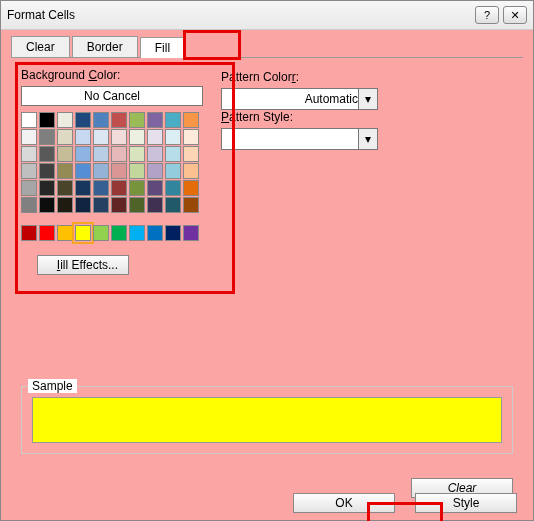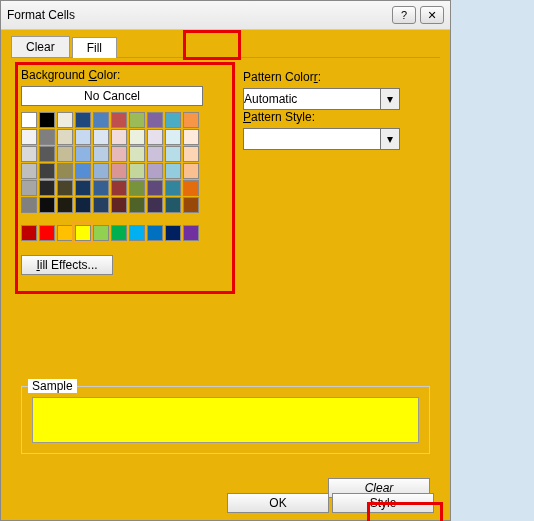--- a/index.html
+++ b/index.html
@@ -5,23 +5,23 @@
 body {
   margin: 0;
   font-family: "Segoe UI", Tahoma, sans-serif;
   font-size: 12px;
   background: #d4e4f0;
   width: 534px;
   height: 521px;
   overflow: hidden;
 }
 .window {
-  width: 451px;
+  width: 534px;
   height: 521px;
-  background: #eab308;
+  background: #fca5a5;
   border: 1px solid #888;
   box-sizing: border-box;
 }
 .titlebar {
   height: 28px;
   background: linear-gradient(#f7f7f7, #e8e8e8);
   border-bottom: 1px solid #ccc;
   display: flex;
   align-items: center;
   padding: 0 6px;
@@ -71,21 +71,21 @@
 }
 .hl-red {
   position: absolute;
   border: 3px solid #e60000;
   pointer-events: none;
   z-index: 10;
   box-sizing: border-box;
 }
 .cols {
   display: flex;
-  gap: 40px;
+  gap: 18px;
 }
 .label {
   margin-bottom: 4px;
 }
 .underline {
   text-decoration: underline;
 }
 .nocolor {
   border: 1px solid #777;
   width: 180px;
@@ -118,33 +118,34 @@
   display: flex;
   gap: 12px;
 }
 .stdbtn {
   border: 1px solid #888;
   background: linear-gradient(#fdfdfd, #e4e4e4);
   padding: 2px 10px;
   font-size: 12px;
   cursor: pointer;
   min-width: 70px;
-  text-align: center;
+  text-align: right;
+  margin-left: 16px;
 }
 .combobox {
   width: 155px;
   height: 20px;
   border: 1px solid #777;
   display: flex;
   align-items: center;
   background: #fff;
 }
 .combobox .cbtext {
   flex: 1;
-  text-align: left;
+  text-align: right;
 }
 .combobox .cbarrow {
   width: 18px;
   height: 100%;
   border-left: 1px solid #777;
   display: flex;
   align-items: center;
   justify-content: center;
   background: #eee;
 }
@@ -174,21 +175,21 @@
   position: absolute;
   right: 20px;
   top: 448px;
   font-style: italic;
 }
 .bottom-row {
   position: absolute;
   right: 16px;
   bottom: 8px;
   display: flex;
-  gap: 3px;
+  gap: 20px;
 }
 .bigbtn {
   border: 1px solid #888;
   background: linear-gradient(#fdfdfd, #e4e4e4);
   padding: 2px 20px;
   font-size: 12px;
   cursor: pointer;
   min-width: 60px;
   text-align: center;
 }
@@ -200,20 +201,21 @@
   <div class="titlebar">
     <span class="title">Format Cells</span>
     <div class="btn">?</div>
     <div class="btn">✕</div>
   </div>
 
   <div class="content">
 
     <div class="tabs" id="tabs">
         <div class="tab">Clear</div>
+        <div class="tab">Border</div>
         <div class="tab active">Fill</div>
       </div>
 
     <div class="hl-red" style="left:182px; top:0px; width:58px; height:30px;"></div>
 
     <div class="hl-red" style="left:14px; top:32px; width:220px; height:232px;"></div>
 
     <div class="hl-red" style="left:366px; top:472px; width:76px; height:25px;"></div>
 
     <div class="cols">

